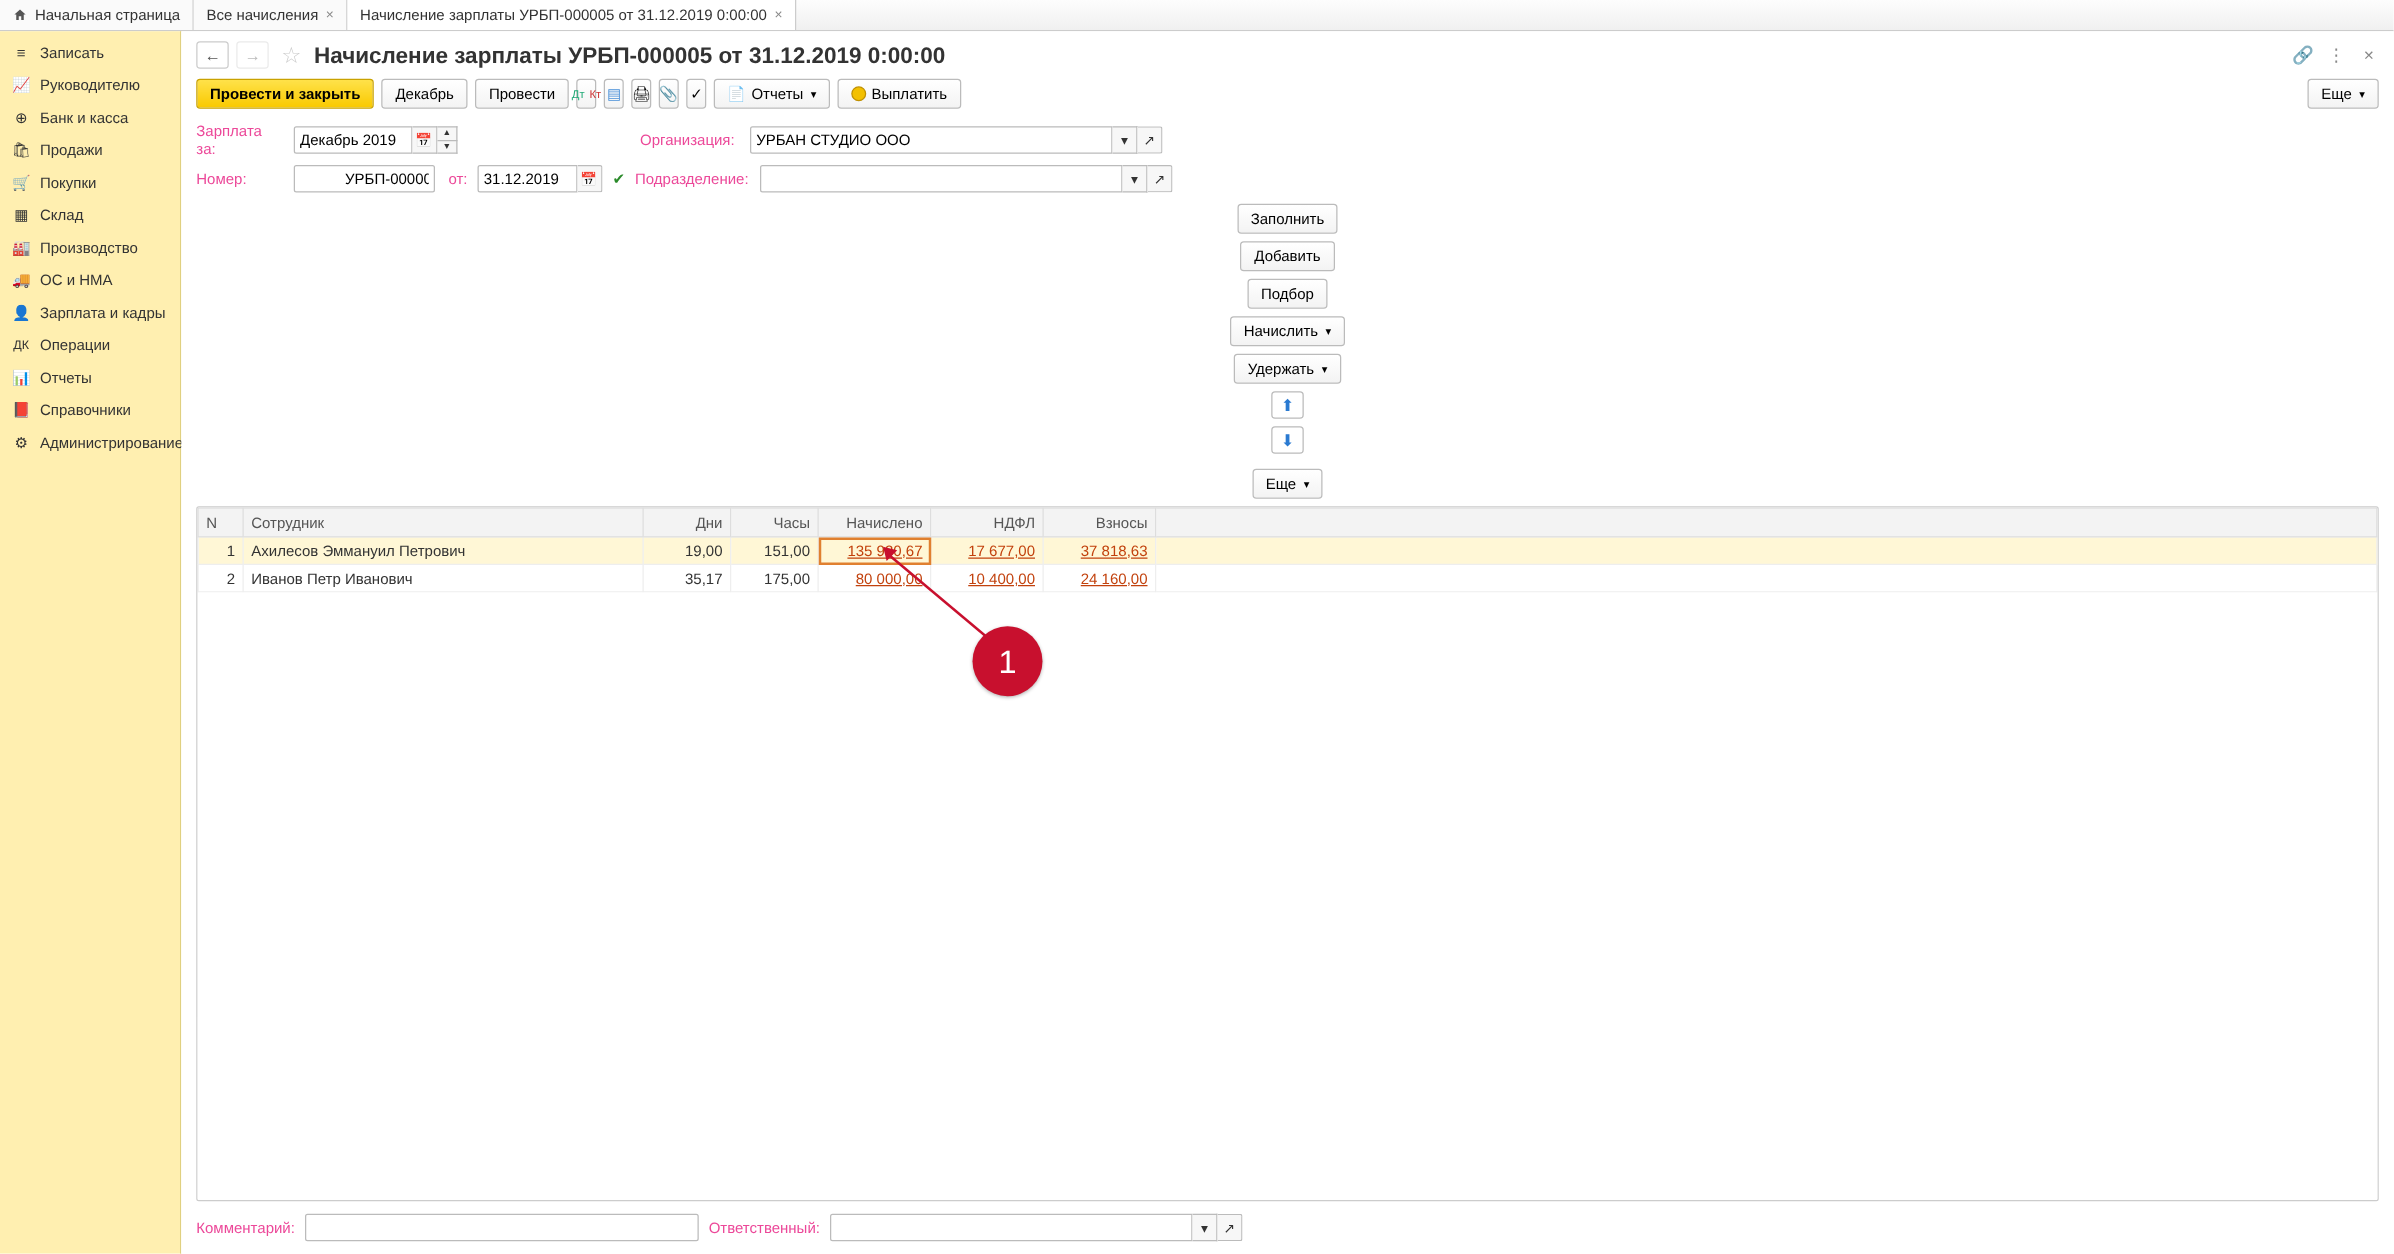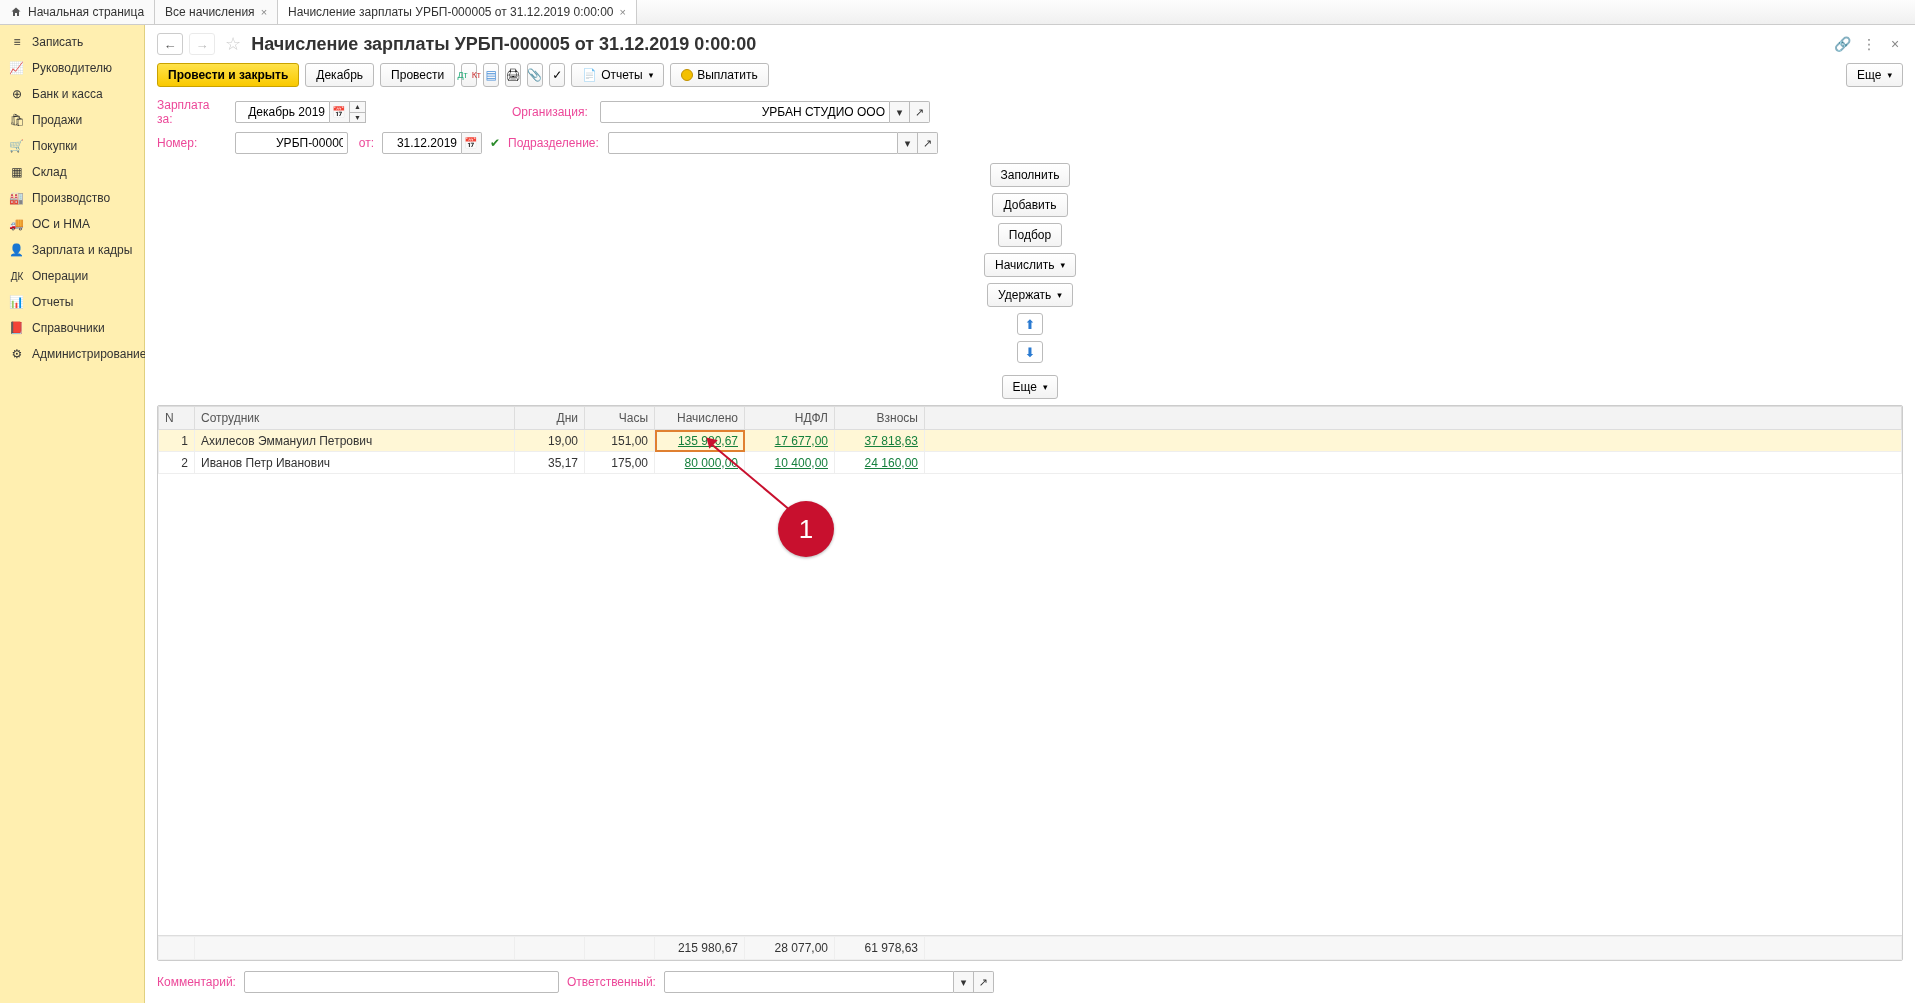--- a/index.html
+++ b/index.html
@@ -35,42 +35,42 @@
 .btn { height: 24px; padding: 0 10px; border: 1px solid #bbb; border-radius: 3px; background: linear-gradient(#fff,#f3f3f3); cursor: pointer; display: inline-flex; align-items: center; gap: 4px; font-size: 12px; }
 .btn.primary { background: linear-gradient(#ffe24a,#f9c900); border-color: #c9a200; font-weight: bold; }
 .btn.icon-only { width: 16px; padding: 0; justify-content: center; }
 .btn .caret { font-size: 9px; margin-left: 2px; }
 .toolbar-spacer { flex: 1; }
 .coin { width: 12px; height: 12px; background: #f3c000; border-radius: 50%; border: 1px solid #c09000; }
 
 
 .form-row { display: flex; align-items: center; gap: 8px; padding: 3px 12px; }
 .form-label { color: #ec4899; }
-.input { height: 22px; border: 1px solid #bbb; border-radius: 2px; padding: 0 4px; background: #fff; font-size: 12px; text-align: right; }
+.input { height: 22px; border: 1px solid #bbb; border-radius: 2px; padding: 0 4px; background: #fff; font-size: 12px; }
 .input-group { display: flex; align-items: stretch; }
 .input-group .input { border-radius: 2px 0 0 2px; }
 .input-addon { width: 20px; border: 1px solid #bbb; border-left: none; background: #f7f7f7; display: inline-flex; align-items: center; justify-content: center; font-size: 11px; cursor: pointer; }
 .input-addon:last-child { border-radius: 0 2px 2px 0; }
 .updown { width: 16px; display: flex; flex-direction: column; }
 .updown div { flex: 1; border: 1px solid #bbb; border-left: none; background: #f7f7f7; font-size: 7px; text-align: center; line-height: 9px; cursor: pointer; }
 .updown div:first-child { border-bottom: none; }
 
 
 .table-toolbar { display: flex; align-items: center; gap: 6px; padding: 6px 12px 6px 12px; flex-direction: column; }
 .arrow-btn { width: 26px; height: 22px; border: 1px solid #bbb; border-radius: 3px; background: #fff; display: inline-flex; align-items: center; justify-content: center; cursor: pointer; }
 .arrow-blue { color: #2a7ad1; font-size: 13px; }
 
 
 .table-wrap { flex: 1; margin: 0 12px 4px 12px; border: 1px solid #ccc; border-radius: 2px; display: flex; flex-direction: column; overflow: hidden; position: relative; }
 table.data { border-collapse: collapse; width: 100%; table-layout: fixed; }
 table.data th { background: #f3f3f3; border: 1px solid #ddd; padding: 4px 6px; font-weight: normal; text-align: left; color: #555; height: 22px; }
 table.data td { border: 1px solid #eee; padding: 3px 6px; height: 22px; }
 table.data th.num, table.data td.num { text-align: right; }
 table.data tr.selected td { background: #fff7d6; }
-.link-cell { color: #15803d; text-decoration: underline; cursor: pointer; }
+.link-cell { color: #c2410c; text-decoration: underline; cursor: pointer; }
 .cell-highlight { outline: 2px solid #e08030; outline-offset: -2px; }
 .table-body { flex: 1; overflow: auto; background: #fff; }
 .table-footer { background: #f7f7f7; border-top: 1px solid #ddd; }
 table.footer-t { border-collapse: collapse; width: 100%; table-layout: fixed; }
 table.footer-t td { padding: 4px 6px; text-align: right; height: 22px; border: 1px solid #eee; }
 
 
 .bottom-row { display: flex; align-items: center; gap: 8px; padding: 6px 12px 10px 12px; }
 
 
@@ -307,46 +307,20 @@
               <td class="num">35,17</td>
               <td class="num">175,00</td>
               <td class="num"><span class="link-cell">80 000,00</span></td>
               <td class="num"><span class="link-cell">10 400,00</span></td>
               <td class="num"><span class="link-cell">24 160,00</span></td>
               <td></td>
             </tr>
           </tbody>
       </table>
       <div class="table-body"></div>
-      <div class="table-footer">
-        <table class="footer-t">
-          <colgroup>
-            <col style="width:36px">
-              <col style="width:320px">
-              <col style="width:70px">
-              <col style="width:70px">
-              <col style="width:90px">
-              <col style="width:90px">
-              <col style="width:90px">
-              <col>
-          </colgroup>
-          <tbody>
-              <tr>
-            <td></td>
-                <td></td>
-                <td></td>
-                <td></td>
-            <td>215 980,67</td>
-            <td>28 077,00</td>
-            <td>61 978,63</td>
-            <td></td>
-          </tr>
-        </tbody>
-          </table>
-      </div>
 
       <div class="annot-arrowhead" style="left:546px; top:30px; transform: rotate(-45deg);"></div>
       <div class="annot-line" style="left:552px; top:36px; width:108px; transform: rotate(40deg);"></div>
       <div class="annot" style="left:620px; top:95px;">
         <span>1</span>
       </div>
     </div>
 
     <div class="bottom-row">
       <span class="form-label">Комментарий:</span>

